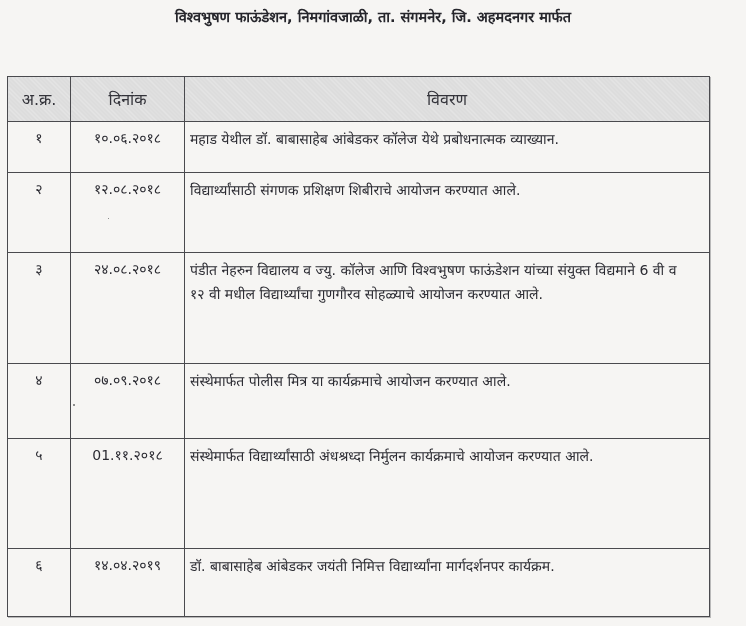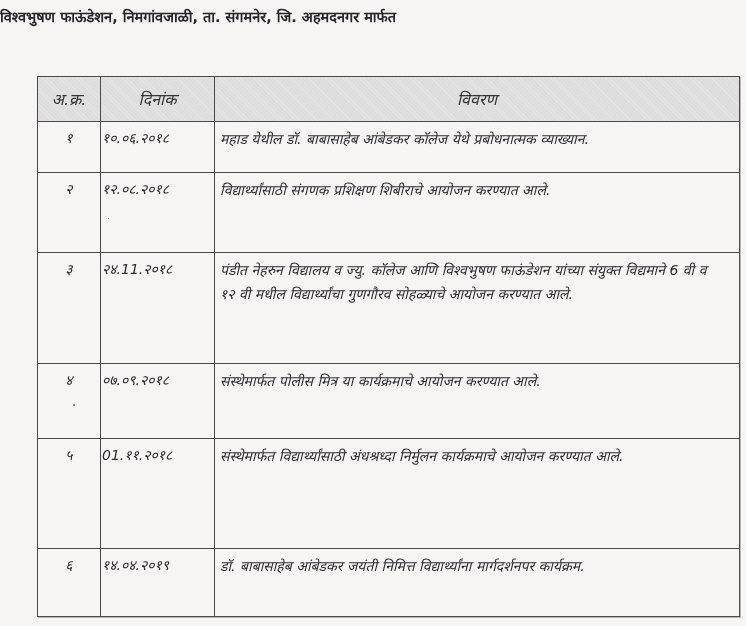--- a/index.html
+++ b/index.html
@@ -13,37 +13,37 @@
       font-family: "DejaVu Sans", sans-serif;
       color: #2a2a2e;
       position: relative;
       overflow: hidden;
     }
     .title-block {
       position: absolute;
       top: 6px;
       left: 0;
       width: 746px;
+      text-align: center;
     }
     .title-line {
       font-size: 14.5px;
       font-weight: bold;
       line-height: 22px;
       color: #26262c;
       letter-spacing: 0;
     }
     table.activity-table {
       position: absolute;
-      left: 37px;
+      left: 7px;
       top: 76px;
       width: 702px;
       border-collapse: collapse;
       table-layout: fixed;
       box-shadow: 1px 1px 0 #b9b9b9;
-      font-style: italic;
     }
     table.activity-table col.c-no { width: 63px; }
     table.activity-table col.c-date { width: 114px; }
     table.activity-table col.c-desc { width: 525px; }
     table.activity-table th,
     table.activity-table td {
       border: 1.3px solid #4a4a4e;
       vertical-align: top;
       font-size: 14px;
       color: #2c2c33;
@@ -56,21 +56,21 @@
       font-size: 16px;
       text-align: center;
       vertical-align: middle;
       color: #33333a;
     }
     table.activity-table td.no {
       text-align: center;
       padding-top: 6px;
     }
     table.activity-table td.date {
-      text-align: left;
+      text-align: center;
       padding-top: 6px;
     }
     table.activity-table td.desc {
       text-align: left;
       padding: 5px 19px 0 5px;
       line-height: 24px;
     }
     tr.r1 td { height: 43px; }
     tr.r2 td { height: 72px; }
     tr.r3 td { height: 103px; }
@@ -111,21 +111,21 @@
       <td class="date">१०.०६.२०१८</td>
       <td class="desc">महाड येथील डॉ. बाबासाहेब आंबेडकर कॉलेज येथे प्रबोधनात्मक व्याख्यान.</td>
     </tr>
     <tr class="r2">
       <td class="no">२</td>
       <td class="date">१२.०८.२०१८</td>
       <td class="desc">विद्यार्थ्यांसाठी संगणक प्रशिक्षण शिबीराचे आयोजन करण्यात आले.</td>
     </tr>
     <tr class="r3">
       <td class="no">३</td>
-      <td class="date">२४.11.२०१८</td>
+      <td class="date">२४.०८.२०१८</td>
       <td class="desc">पंडीत नेहरुन विद्यालय व ज्यु. कॉलेज आणि विश्वभुषण फाऊंडेशन यांच्या संयुक्त विद्यमाने 6 वी व १२ वी मधील विद्यार्थ्यांचा गुणगौरव सोहळ्याचे आयोजन करण्यात आले.</td>
     </tr>
     <tr class="r4">
       <td class="no">४</td>
       <td class="date">०७.०९.२०१८</td>
       <td class="desc">संस्थेमार्फत पोलीस मित्र या कार्यक्रमाचे आयोजन करण्यात आले.</td>
     </tr>
     <tr class="r5">
       <td class="no">५</td>
       <td class="date">01.११.२०१८</td>

